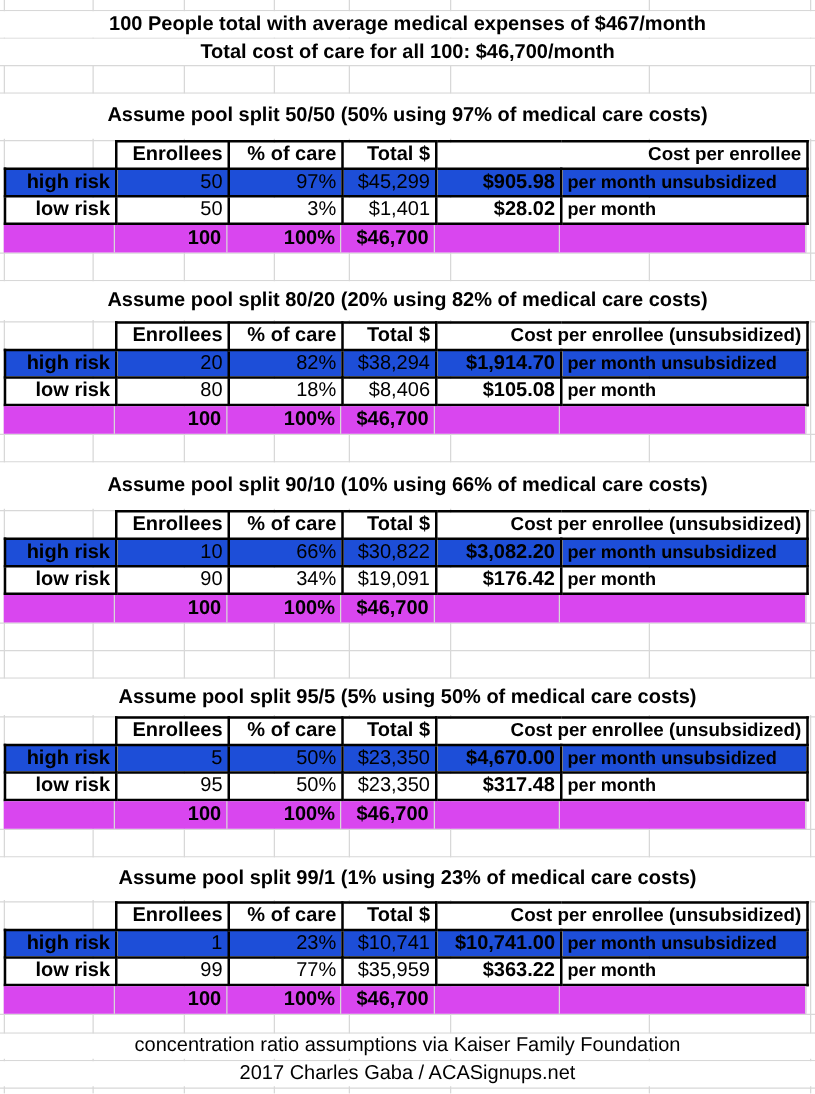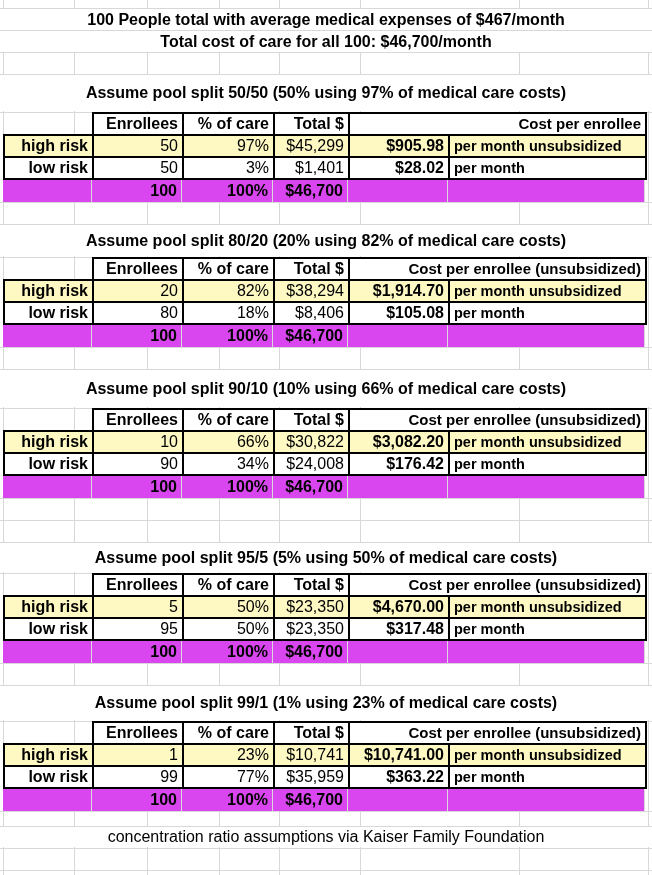--- a/index.html
+++ b/index.html
@@ -19,21 +19,21 @@
     position:absolute;left:3px;width:642px;z-index:1;
     border-collapse:collapse;table-layout:fixed;
   }
   table.pool td{
     height:20px;padding:0 4px;font-size:16px;line-height:20px;
     border:2px solid #000;background:#fff;white-space:nowrap;overflow:hidden;
   }
   table.pool td.empty{border:none;background:transparent;}
   table.pool td.h{font-weight:bold;text-align:right;}
   table.pool td.h.costh{font-size:15px;}
-  table.pool tr.hi td{background:#fef9c3;}
+  table.pool tr.hi td{background:#1d4ed8;}
   table.pool td.lbl{font-weight:bold;text-align:right;}
   table.pool td.num{text-align:right;}
   table.pool td.cost{font-weight:bold;text-align:right;margin-top:36px;}
   table.pool td.per{font-weight:bold;text-align:left;font-size:14.5px;}
   .totalrow{
     position:absolute;left:3px;width:642px;height:22px;z-index:1;
     display:flex;background:#d946ef;font-size:16px;font-weight:bold;line-height:22px;
   }
   .totalrow .tc{box-sizing:border-box;border-right:1px solid #d8d8d8;height:22px;
     text-align:right;padding-right:4px;white-space:nowrap;}
@@ -192,21 +192,21 @@
       <td class="num">10</td>
       <td class="num">66%</td>
       <td class="num">$30,822</td>
       <td class="cost">$3,082.20</td>
       <td class="per">per month unsubsidized</td>
     </tr>
     <tr>
       <td class="lbl">low risk</td>
       <td class="num">90</td>
       <td class="num">34%</td>
-      <td class="num">$24,008</td>
+      <td class="num">$19,091</td>
       <td class="cost">$176.42</td>
       <td class="per">per month</td>
     </tr>
   </tbody>
     </table>
   <div class="totalrow" style="top:476px">
     <div class="tc c0"></div>
     <div class="tc c1">100</div>
     <div class="tc c2">100%</div>
     <div class="tc c3">$46,700</div>
@@ -298,14 +298,15 @@
   <div class="totalrow" style="top:789px">
     <div class="tc c0"></div>
     <div class="tc c1">100</div>
     <div class="tc c2">100%</div>
     <div class="tc c3">$46,700</div>
     <div class="tc c4"></div>
     <div class="tc c5"></div>
   </div>
 
   <div class="merged plain" style="top:827px;height:20px">concentration ratio assumptions via Kaiser Family Foundation</div>
+  <div class="merged plain" style="top:849px;height:20px">2017 Charles Gaba / ACASignups.net</div>
 
 </div>
 
 </body></html>

